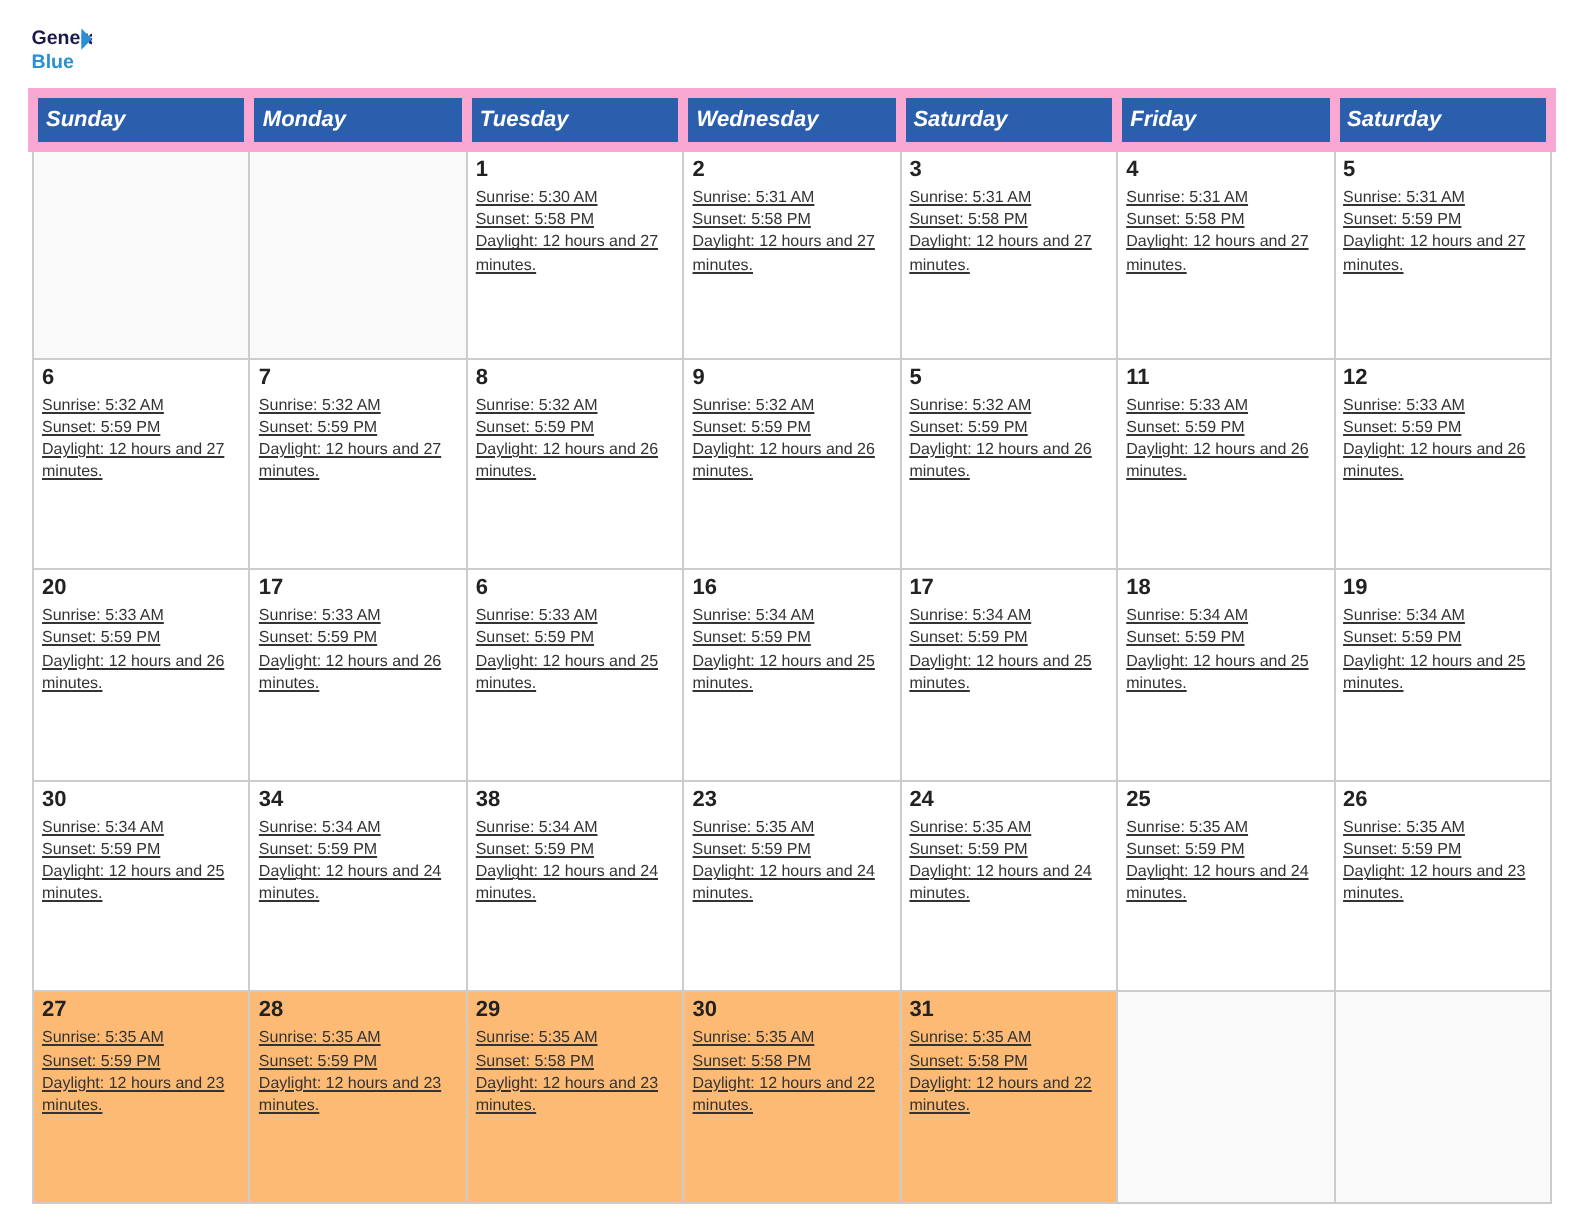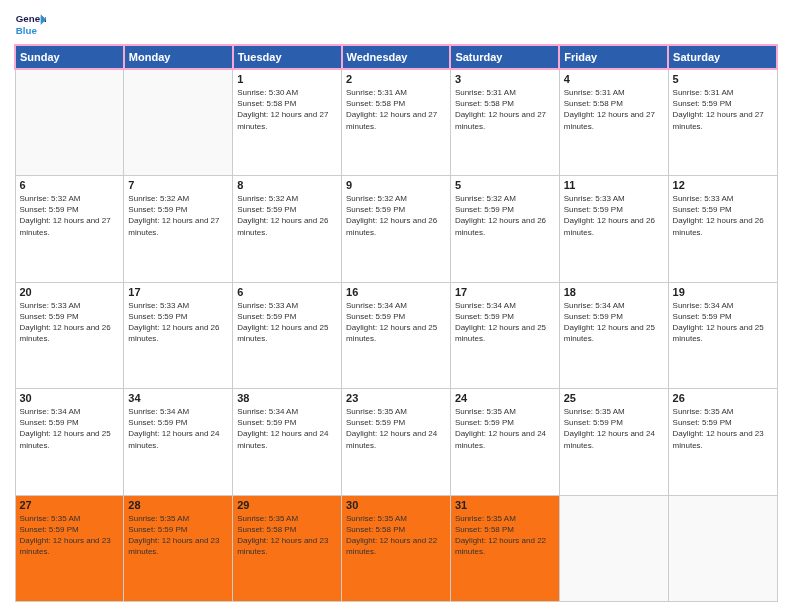--- a/index.html
+++ b/index.html
@@ -52,45 +52,47 @@
       border-collapse: collapse;
       width: 100%;
       table-layout: fixed;
     }
     .calendar thead th {
       background-color: #2b5fad;
       color: #fff;
       font-size: 11px;
       font-weight: bold;
       padding: 5px 4px;
-      border: 2px solid #f9a8d4;
+      border: 5px solid #f9a8d4;
       text-align: left;
+      font-style: italic;
     }
     .calendar tbody td {
       border: 1px solid #ccc;
       vertical-align: top;
       padding: 3px 4px;
       font-size: 8.5px;
       color: #222;
       height: 88px;
       background: #fff;
     }
     .calendar tbody tr:last-child td {
-      background: #f97316;
+      background: #fdba74;
     }
     .day-num {
       font-size: 11px;
       font-weight: bold;
       display: block;
       margin-bottom: 2px;
     }
     .cell-text {
       font-size: 8px;
       line-height: 1.4;
       color: #333;
+      text-decoration: underline;
     }
     .empty-cell {
       background: #f9f9f9 !important;
     }
   </style>
 </head>
 <body>
 
 <div class="page">
   <div class="header">

